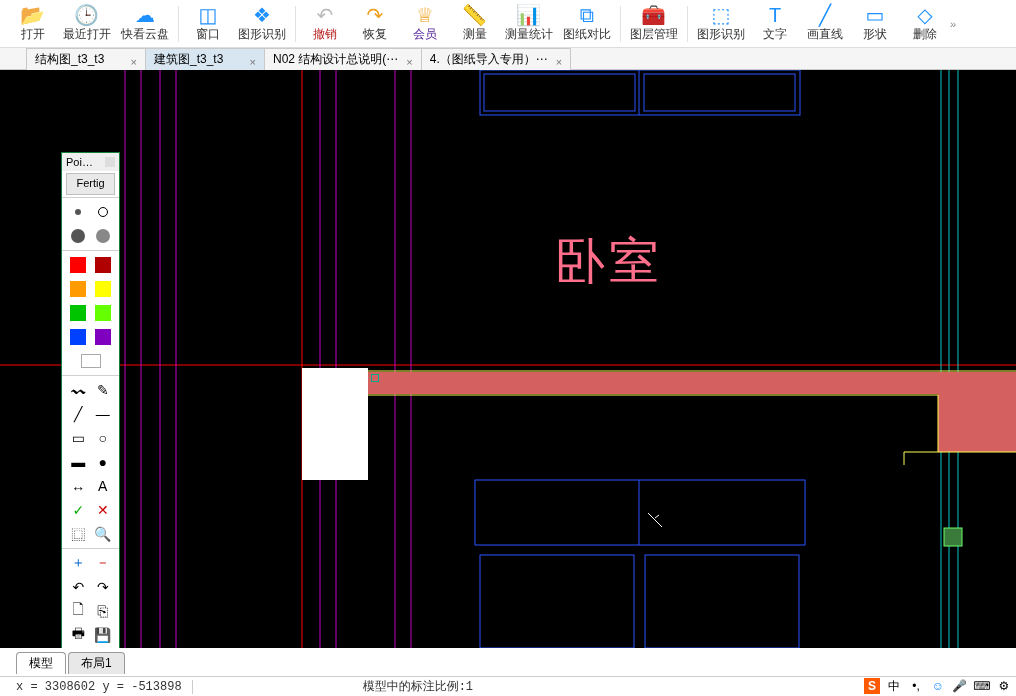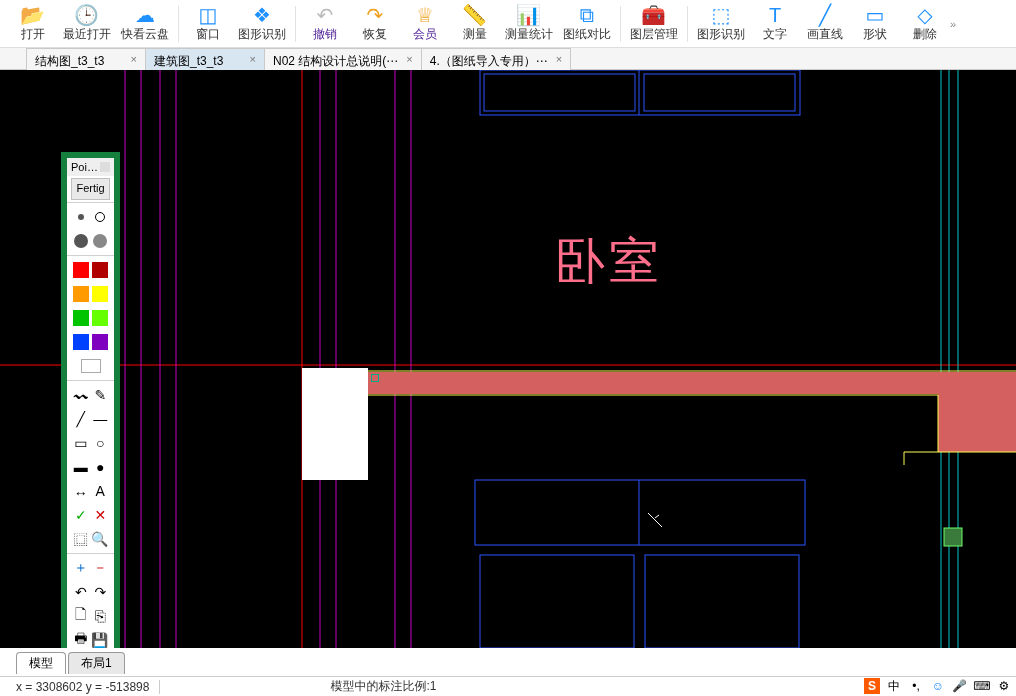--- a/index.html
+++ b/index.html
@@ -10,31 +10,31 @@
 .tool-btn { display:flex; flex-direction:column; align-items:center; justify-content:center; width:50px; height:44px; cursor:pointer; }
 .tool-btn.wide { width:58px; }
 .tool-btn .ico { font-size:20px; height:22px; display:flex; align-items:center; justify-content:center; }
 .tool-btn .lbl { font-size:12px; color:#333; white-space:nowrap; }
 .tool-sep { width:1px; height:36px; background:#e2e2e2; margin:0 4px; }
 .more-btn { width:18px; font-size:11px; color:#888; cursor:pointer; }
 
 
 .tabs { height:22px; display:flex; background:#f5f5f5; border-bottom:1px solid #c9c9c9; }
 .tab-spacer { width:26px; }
-.tab { display:flex; align-items:flex-start; height:32px; padding:4px 8px; font-size:12px; border:1px solid #c9c9c9; border-bottom:none; background:#f5f5f5; margin-right:-1px; cursor:pointer; min-width:120px; }
+.tab { display:flex; align-items:flex-end; height:32px; padding:12px 8px; font-size:12px; border:1px solid #c9c9c9; border-bottom:none; background:#f5f5f5; margin-right:-1px; cursor:pointer; min-width:120px; }
 .tab.active { background:#d8e6f2; }
 .tab .cl { margin-left:auto; color:#777; font-size:11px; padding-left:8px; }
 
 
 .main { position:relative; height:578px; background:#000; overflow:hidden; }
 .canvas { position:absolute; inset:0; }
 .canvas line { stroke-width:1; }
 
 
-.palette { position:absolute; left:61px; top:82px; width:59px; background:#fff; border:6px solid #15803d; z-index:5; }
+.palette { position:absolute; left:61px; top:82px; width:59px; background:#fff; border:1px solid #15803d; z-index:5; }
 .pal-head { height:18px; background:#efefef; font-size:11px; padding:2px 4px; display:flex; align-items:center; }
 .pal-head .sq { width:10px; height:10px; background:#ddd; margin-left:auto; }
 .pal-btn { height:22px; background:#e9e9e9; border:1px solid #c0c0c0; margin:2px 4px; font-size:11px; text-align:center; line-height:18px; cursor:pointer; }
 .pal-sep { height:1px; background:#d0d0d0; margin:2px 0; }
 .pal-row { display:flex; justify-content:space-around; padding:2px 4px; height:24px; align-items:center; }
 .pal-row .cell { width:20px; height:18px; display:flex; align-items:center; justify-content:center; cursor:pointer; font-size:14px; }
 .sw { width:16px; height:16px; }
 .sw-wide { width:36px; height:14px; }
 .dot-sm { width:6px; height:6px; border-radius:50%; background:#555; }
 .dot-md { width:10px; height:10px; border-radius:50%; background:#555; }
@@ -52,21 +52,21 @@
 .wm .l1 { font-size:20px; }
 .wm .l2 { font-size:12px; }
 
 
 .btabs { position:absolute; left:16px; bottom:22px; height:22px; display:flex; z-index:6;margin-top:16px; }
 .btab { background:#fff; border:1px solid #999; border-bottom:none; padding:2px 12px; font-size:12px; border-radius:4px 4px 0 0; margin-right:2px; cursor:pointer; }
 .btab.inactive { background:#e8e8e8; }
 
 
 .status { position:absolute; left:0; bottom:0; right:0; height:20px; background:#fff; border-top:1px solid #ccc; display:flex; align-items:center; padding:0 6px; font-size:12px; color:#333; }
-.status .seg { padding:0 10px; }
+.status .seg { padding:0 10px;font-family:Liberation Mono, monospace; }
 .status .sep { width:1px; height:14px; background:#ccc; }
 
 
 .tray { position:absolute; right:4px; bottom:0; height:20px; display:flex; align-items:center; gap:6px; font-size:12px; z-index:10; }
 .tray .ti { width:16px; height:16px; display:flex; align-items:center; justify-content:center; font-size:12px; }
 </style>
 </head>
 <body>
 
 <div class="toolbar">
@@ -87,21 +87,21 @@
       <span class="ico" style="color:#1e90ff">◫</span>
       <span class="lbl">窗口</span>
     </div>
   <div class="tool-btn wide">
       <span class="ico" style="color:#1e90ff">❖</span>
       <span class="lbl">图形识别</span>
     </div>
   <div class="tool-sep"></div>
   <div class="tool-btn">
       <span class="ico" style="color:#bbb">↶</span>
-      <span class="lbl" style="color:#4c1d95">撤销</span>
+      <span class="lbl" style="color:#b91c1c">撤销</span>
     </div>
   <div class="tool-btn">
       <span class="ico" style="color:#f0a020">↷</span>
       <span class="lbl">恢复</span>
     </div>
   <div class="tool-btn">
       <span class="ico" style="color:#f0a020">♕</span>
       <span class="lbl" style="color:#4c1d95">会员</span>
     </div>
   <div class="tool-btn">

